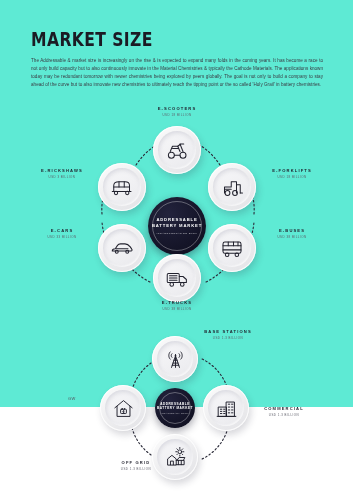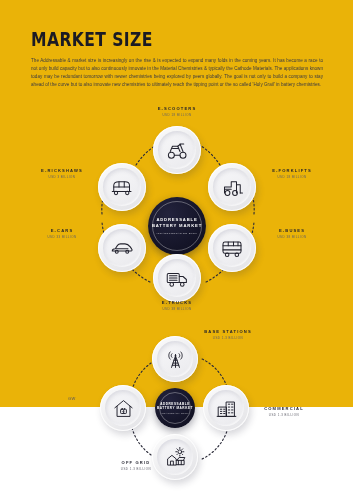--- a/index.html
+++ b/index.html
@@ -2,21 +2,21 @@
 <html><head>
 <meta charset="utf-8">
 <style>
   * { box-sizing: border-box; margin: 0; padding: 0; }
   html, body {
     width: 353px; height: 500px;
     background: #ffffff;
     font-family: "Liberation Sans", sans-serif;
     overflow: hidden;
   }
-  .page { position: relative; width: 353px; height: 407px; background:#eab308; }
+  .page { position: relative; width: 353px; height: 407px; background:#5eead4; }
 
   
   .title {
     position: absolute; left: 31px; top: 28px;
     font-family: "DejaVu Sans", sans-serif;
     font-weight: 700;
     font-size: 19px;
     letter-spacing: 0.5px;
     color: #1b1b24;
     transform: scaleX(0.82);

